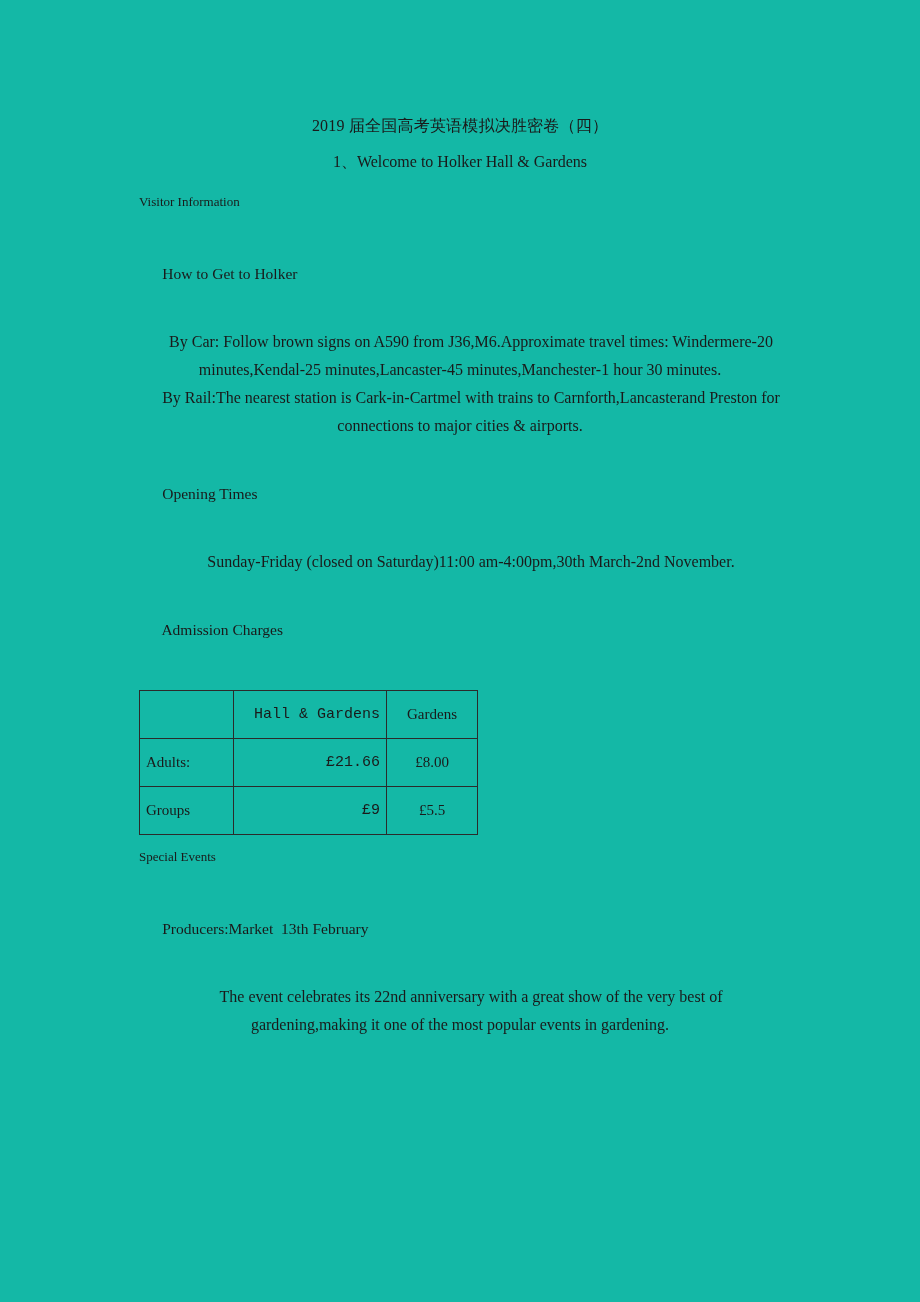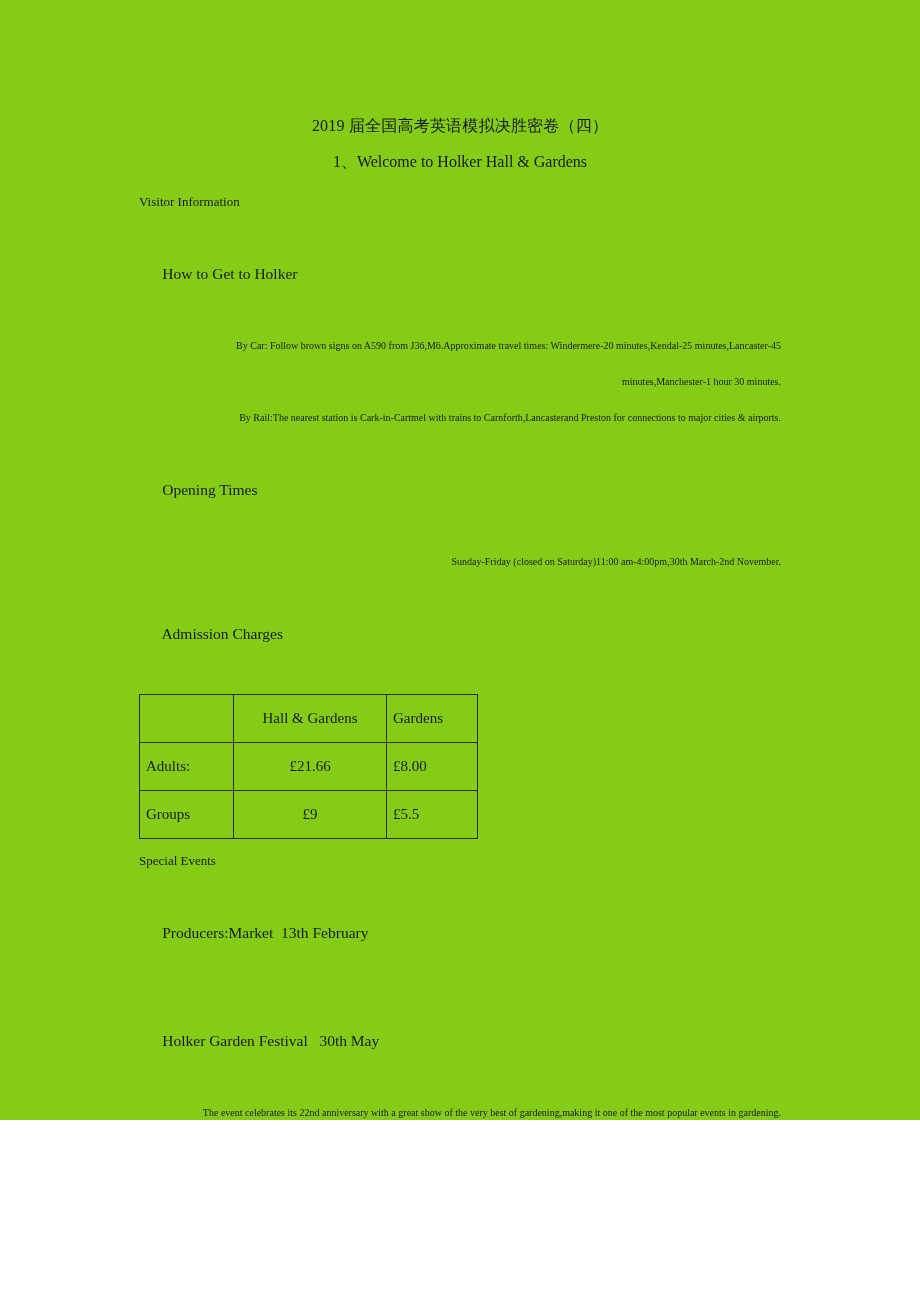--- a/index.html
+++ b/index.html
@@ -3,22 +3,22 @@
 <meta charset="utf-8">
 <style>
   html, body {
     margin: 0;
     padding: 0;
     background: #ffffff;
   }
   .page {
     position: relative;
     width: 920px;
-    height: 1120px;
-    background: #84cc16;
+    height: 1302px;
+    background: #14b8a6;
     font-family: "Liberation Serif", "DejaVu Serif", serif;
     color: #1a1a1a;
     overflow: hidden;
   }
   .content {
     position: absolute;
     left: 139px;
     top: 108px;
     width: 642px;
   }
@@ -45,25 +45,25 @@
     margin: 0;
     white-space: pre;
   }
   .section-head .u {
     text-underline-offset: 2px;
   }
   .section-head .date {
     text-decoration: none;
   }
   p.body-text {
-    font-size: 10px;
-    line-height: 36px;
+    font-size: 16px;
+    line-height: 28px;
     margin: 0;
     text-indent: 22px;
-    text-align: right;
+    text-align: center;
   }
   .plain-head {
     font-size: 13px;
     line-height: 36px;
     margin: 0;
   }
 
   
   .charges-table {
     border-collapse: collapse;
@@ -72,22 +72,22 @@
     width: 299px;
   }
   .charges-table td {
     border: 1px solid #2b2b2b;
     height: 47px;
     font-size: 15px;
     padding: 0 6px;
     vertical-align: middle;
   }
   .col-label  { width: 81px;  text-align: left;   padding-left: 10px; }
-  .col-hall   { width: 140px; text-align: center; }
-  .col-garden { width: 78px;  }
+  .col-hall   { width: 140px; text-align: right; font-family: Liberation Mono, monospace; }
+  .col-garden { width: 78px;  text-align: center; }
 </style>
 </head>
 <body>
 
 <div class="page">
   <div class="content">
 
     <div class="doc-title">2019 届全国高考英语模拟决胜密卷（四）</div>
 
     <div class="doc-subtitle">1、Welcome to Holker Hall &amp; Gardens</div>
@@ -132,23 +132,20 @@
       </tbody>
     </table>
 
     <div class="plain-head">Special Events</div>
 
     <div class="section-head">
       <span class="u">Producers:Market</span><span class="date">  </span><span class="date">13th February</span>
     </div>
 
 
-    <div class="section-head">
-      <span class="u">Holker Garden Festival</span><span class="date">   </span><span class="date">30th May</span>
-    </div>
 
     <p class="body-text">The event celebrates its 22nd anniversary with a great show of the very best of gardening,making it one of the most popular events in gardening.</p>
 
     <div class="section-head">
       
     </div>
 
   </div>
 </div>
 

